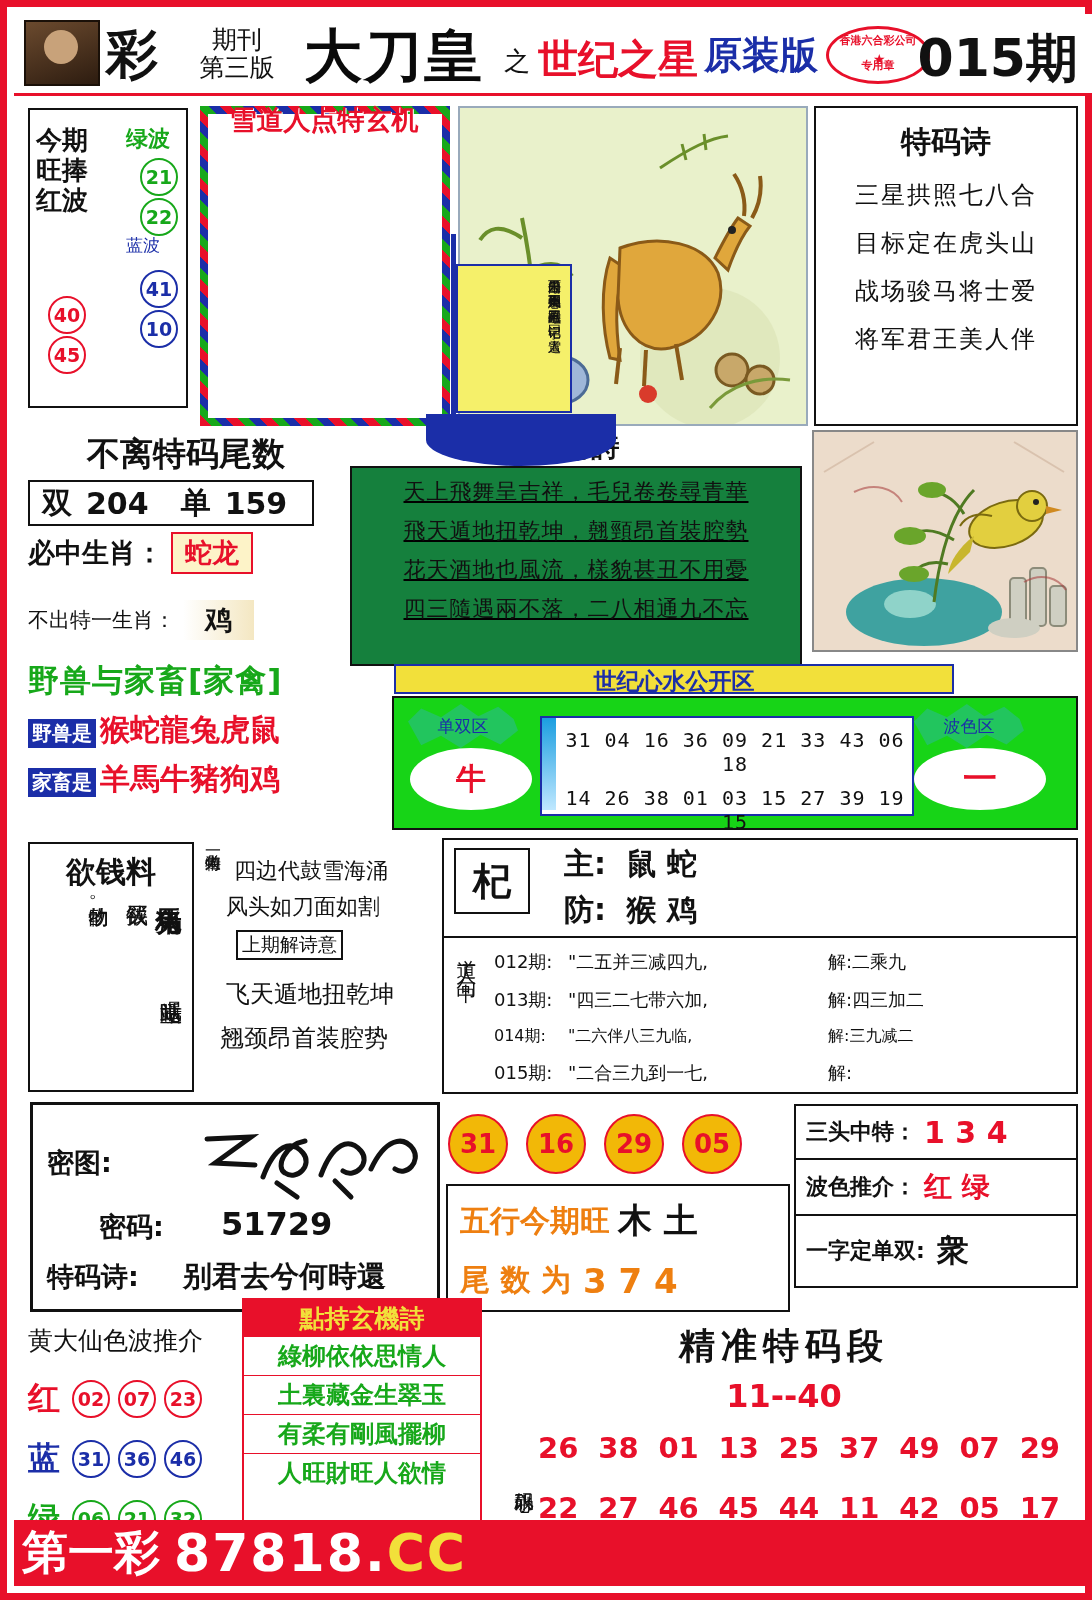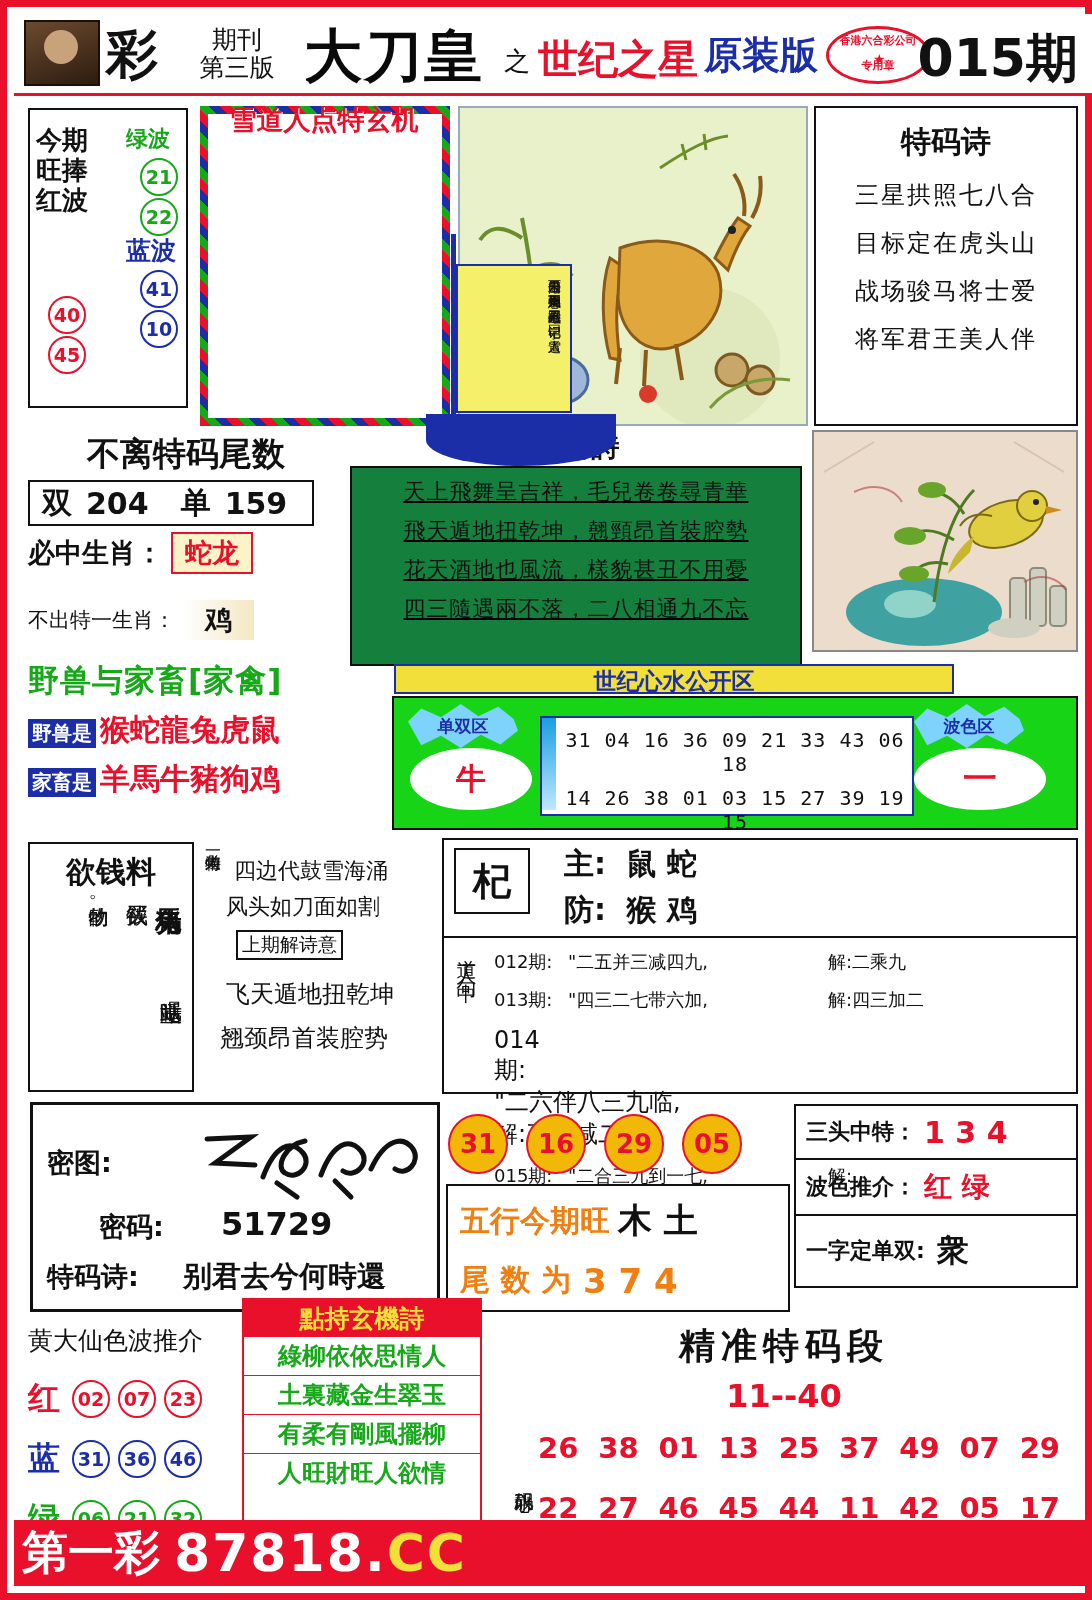--- a/index.html
+++ b/index.html
@@ -69,21 +69,21 @@
   
   #wavebox{left:14px;top:94px;width:160px;height:300px;border:2px solid #111;background:#fff;}
   .wave-left{position:absolute;left:6px;top:16px;width:52px;text-align:center;font-size:26px;
     font-weight:bold;color:#111;line-height:1.15;}
   .wave-ball{width:34px;height:34px;border-radius:50%;border:2px solid #e8102a;color:#e8102a;
     font-size:19px;font-weight:bold;display:flex;align-items:center;justify-content:center;}
   .wave-ball.g{border-color:#17a81a;color:#17a81a;}
   .wave-ball.b{border-color:#1b2ea8;color:#1b2ea8;}
   .wave-ball.r{border-color:#e8102a;color:#e8102a;}
   #lvbo{position:absolute;left:96px;top:14px;font-size:22px;font-weight:bold;color:#17a81a;}
-  #lanbo{position:absolute;left:96px;top:124px;font-size:25px;font-weight:bold;color:#1b2ea8;}
+  #lanbo{position:absolute;left:96px;top:124px;font-size:17px;font-weight:normal;color:#1b2ea8;}
 
   
   #shipbox{left:186px;top:92px;width:250px;height:320px;background:#fff;
     border:8px solid transparent;
     background-image:linear-gradient(#fff,#fff),
        repeating-linear-gradient(45deg,#e8102a 0 8px,#17a81a 8px 16px,#1b2ea8 16px 24px);
     background-origin:border-box;background-clip:content-box,border-box;}
   .ship-title{position:absolute;left:190px;top:88px;width:240px;text-align:center;
     font-size:27px;font-weight:bold;color:#e8102a;text-shadow:1px 1px 0 #fff;z-index:6;
     font-family:"DejaVu Sans",sans-serif;}
@@ -131,23 +131,23 @@
 
   
   #shijibar{left:380px;top:650px;width:560px;height:30px;background:#f2e03a;border:2px solid #1b2ea8;
     text-align:center;font-size:23px;font-weight:bold;color:#1b2ea8;}
   #shijiarea{left:378px;top:682px;width:686px;height:134px;background:#17d417;border:2px solid #111;}
   .oval{position:absolute;background:#fff;border-radius:50%;}
   #numpanel{position:absolute;left:146px;top:18px;width:370px;height:96px;background:#fff;
     border:2px solid #1b2ea8;}
   .numrow{font-size:20px;color:#111;letter-spacing:1px;text-align:center;margin-top:10px;
     font-family:"DejaVu Sans Mono",monospace;}
-  .burst{position:absolute;width:110px;height:44px;background:#7dd3fc;
+  .burst{position:absolute;width:110px;height:44px;background:#22c55e;
     clip-path:polygon(0% 40%,12% 10%,30% 30%,48% 0%,64% 28%,82% 6%,96% 34%,100% 60%,84% 92%,66% 70%,48% 100%,30% 72%,12% 94%);
-    color:#1b2ea8;font-size:17px;font-weight:bold;text-align:center;line-height:44px;}
+    color:#1b2ea8;font-size:17px;font-weight:normal;text-align:center;line-height:44px;}
 
   
   #yuqian{left:14px;top:828px;width:166px;height:250px;border:2px solid #111;}
   #daoren{left:188px;top:824px;width:230px;height:256px;}
   #zhufang{left:428px;top:824px;width:636px;height:100px;border:2px solid #111;}
   #daorenyj{left:428px;top:924px;width:636px;height:156px;border:2px solid #111;border-top:none;}
 
   
   #mitubox{left:16px;top:1088px;width:410px;height:210px;border:3px solid #111;}
   #ballrow{left:434px;top:1100px;width:338px;height:56px;}
@@ -414,21 +414,21 @@
       <div style="display:flex;font-size:18px;color:#111;margin-top:6px;">
         <span style="width:74px;">012期:</span>
         <span style="width:260px;">"二五并三减四九,</span>
         <span>解:二乘九</span>
       </div>
       <div style="display:flex;font-size:18px;color:#111;margin-top:14px;">
         <span style="width:74px;">013期:</span>
         <span style="width:260px;">"四三二七带六加,</span>
         <span>解:四三加二</span>
       </div>
-      <div style="display:flex;font-size:24px;color:#111;margin-top:14px;flex-direction:column;">
+      <div style="display:flex;font-size:16px;color:#111;margin-top:14px;">
         <span style="width:74px;">014期:</span>
         <span style="width:260px;">"二六伴八三九临,</span>
         <span>解:三九减二</span>
       </div>
       <div style="display:flex;font-size:18px;color:#111;margin-top:14px;">
         <span style="width:74px;">015期:</span>
         <span style="width:260px;">"二合三九到一七,</span>
         <span>解:</span>
       </div>
     </div>

